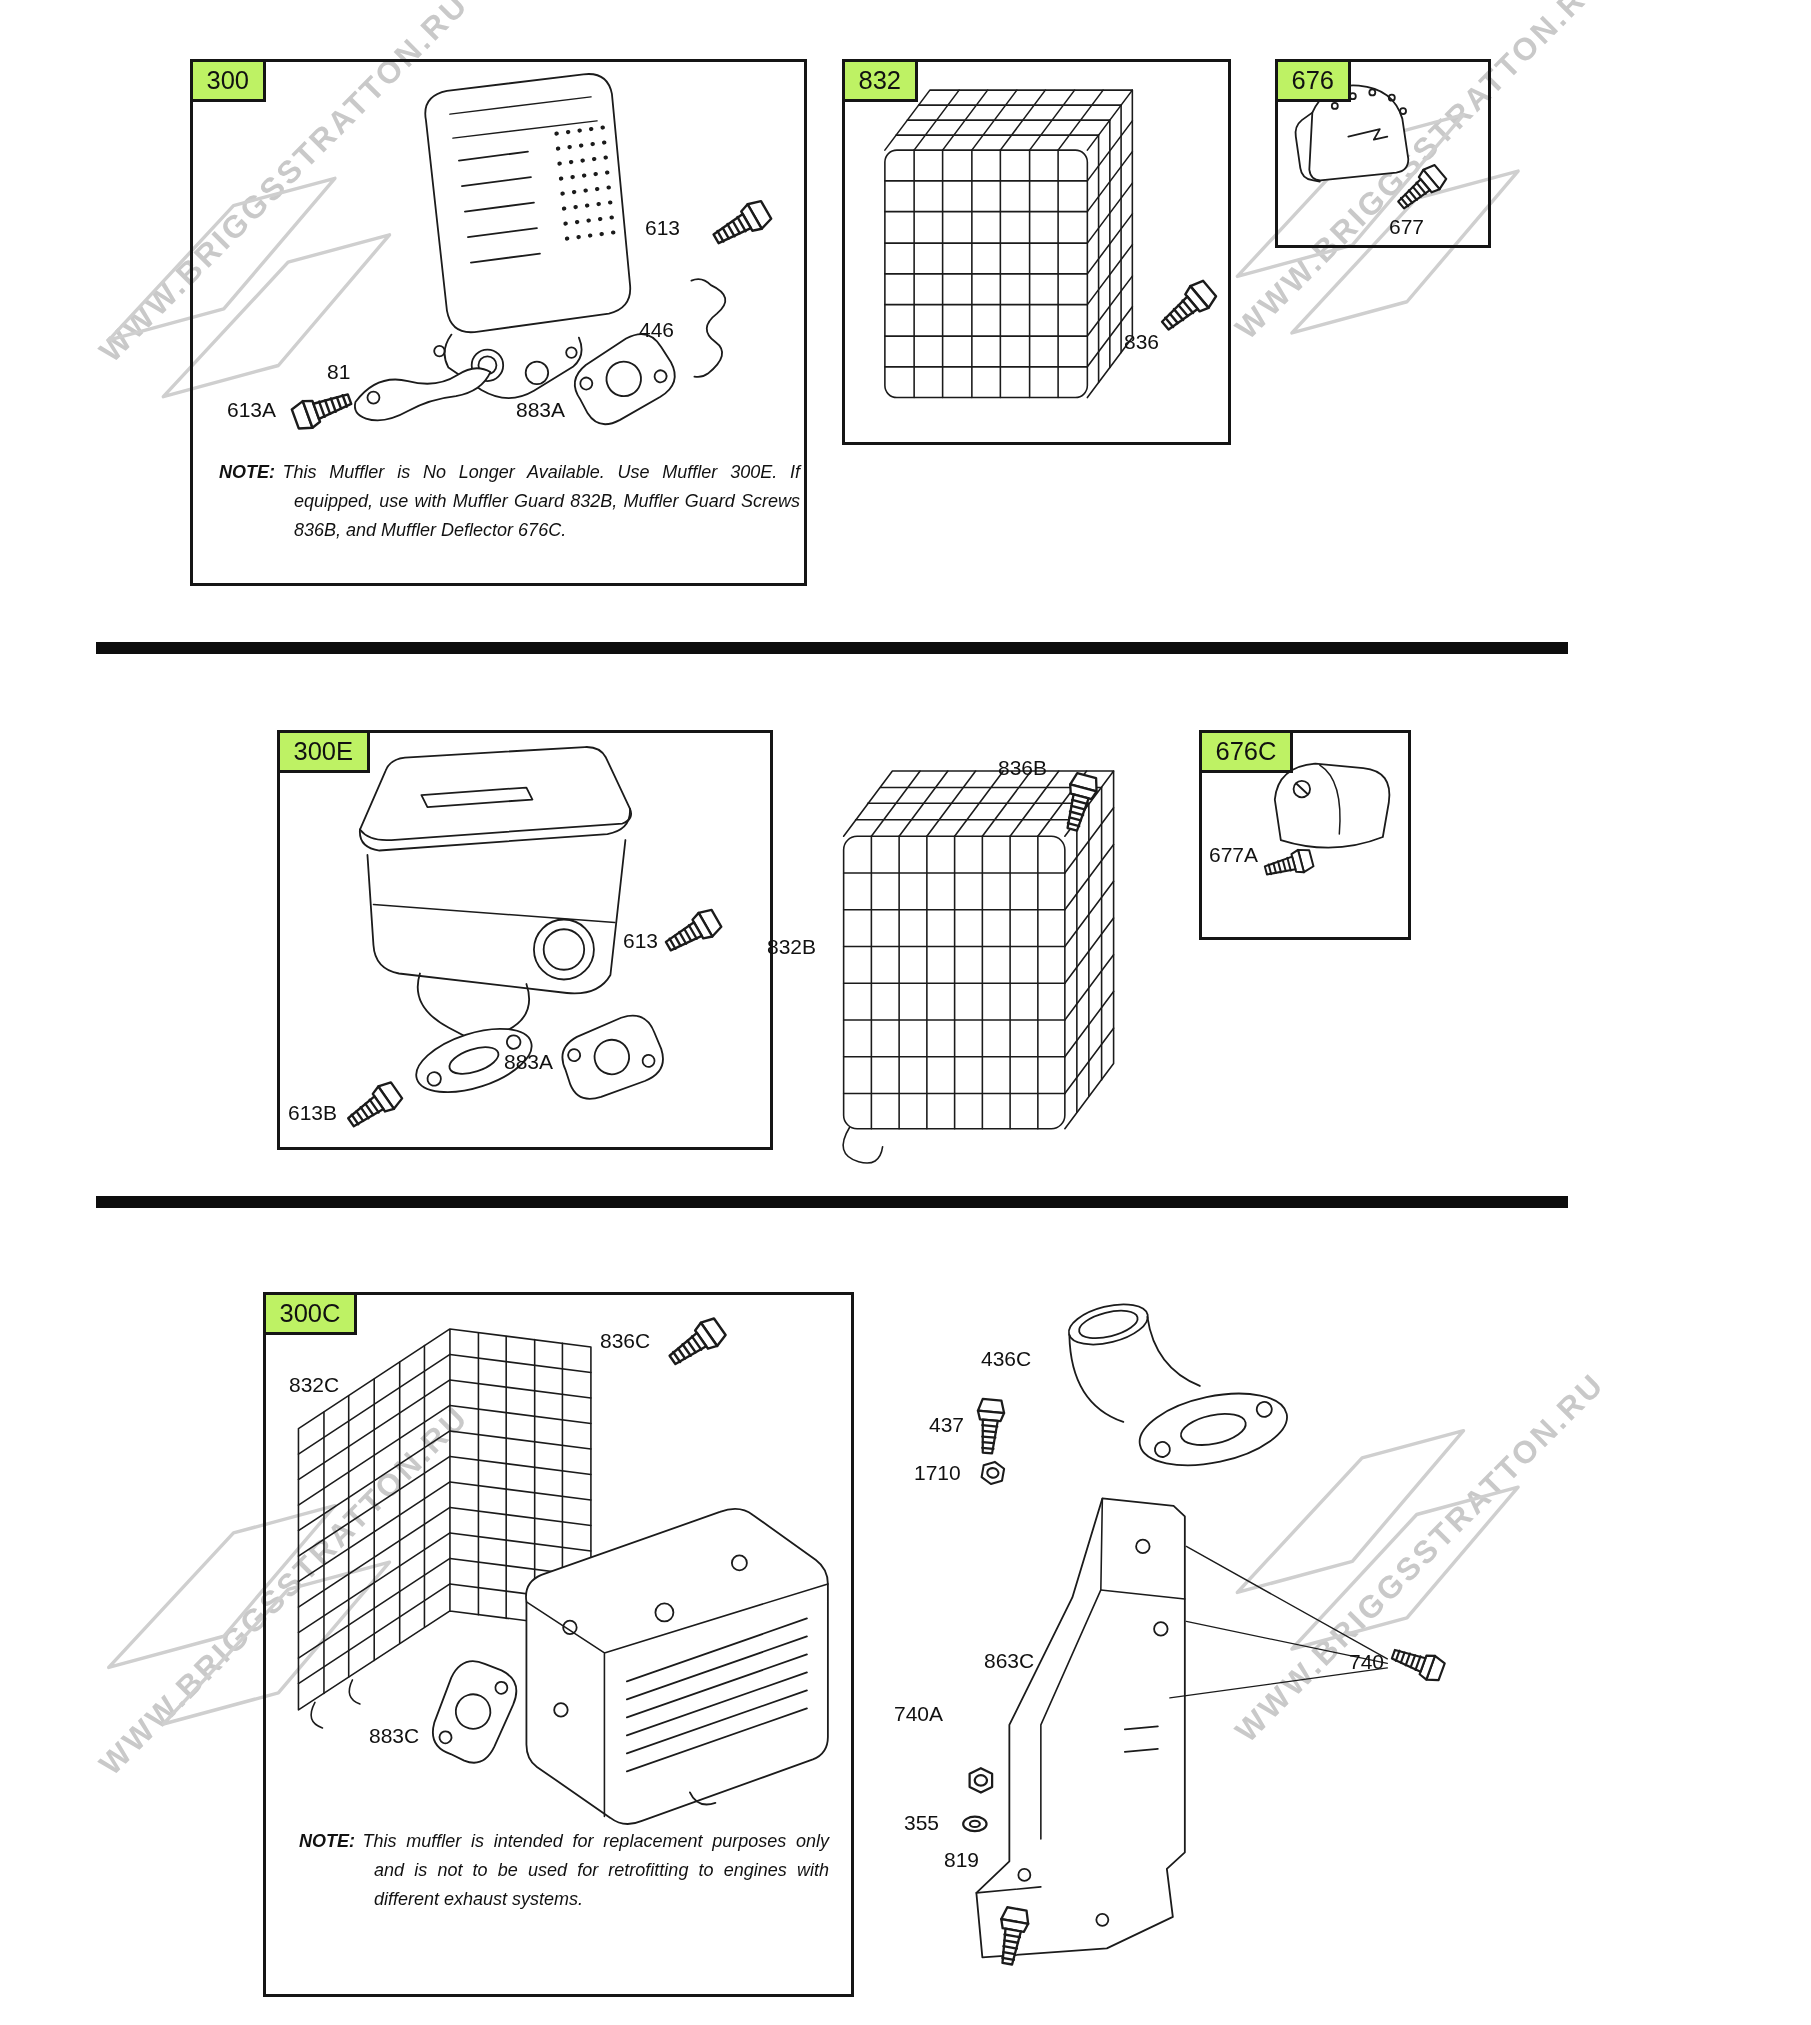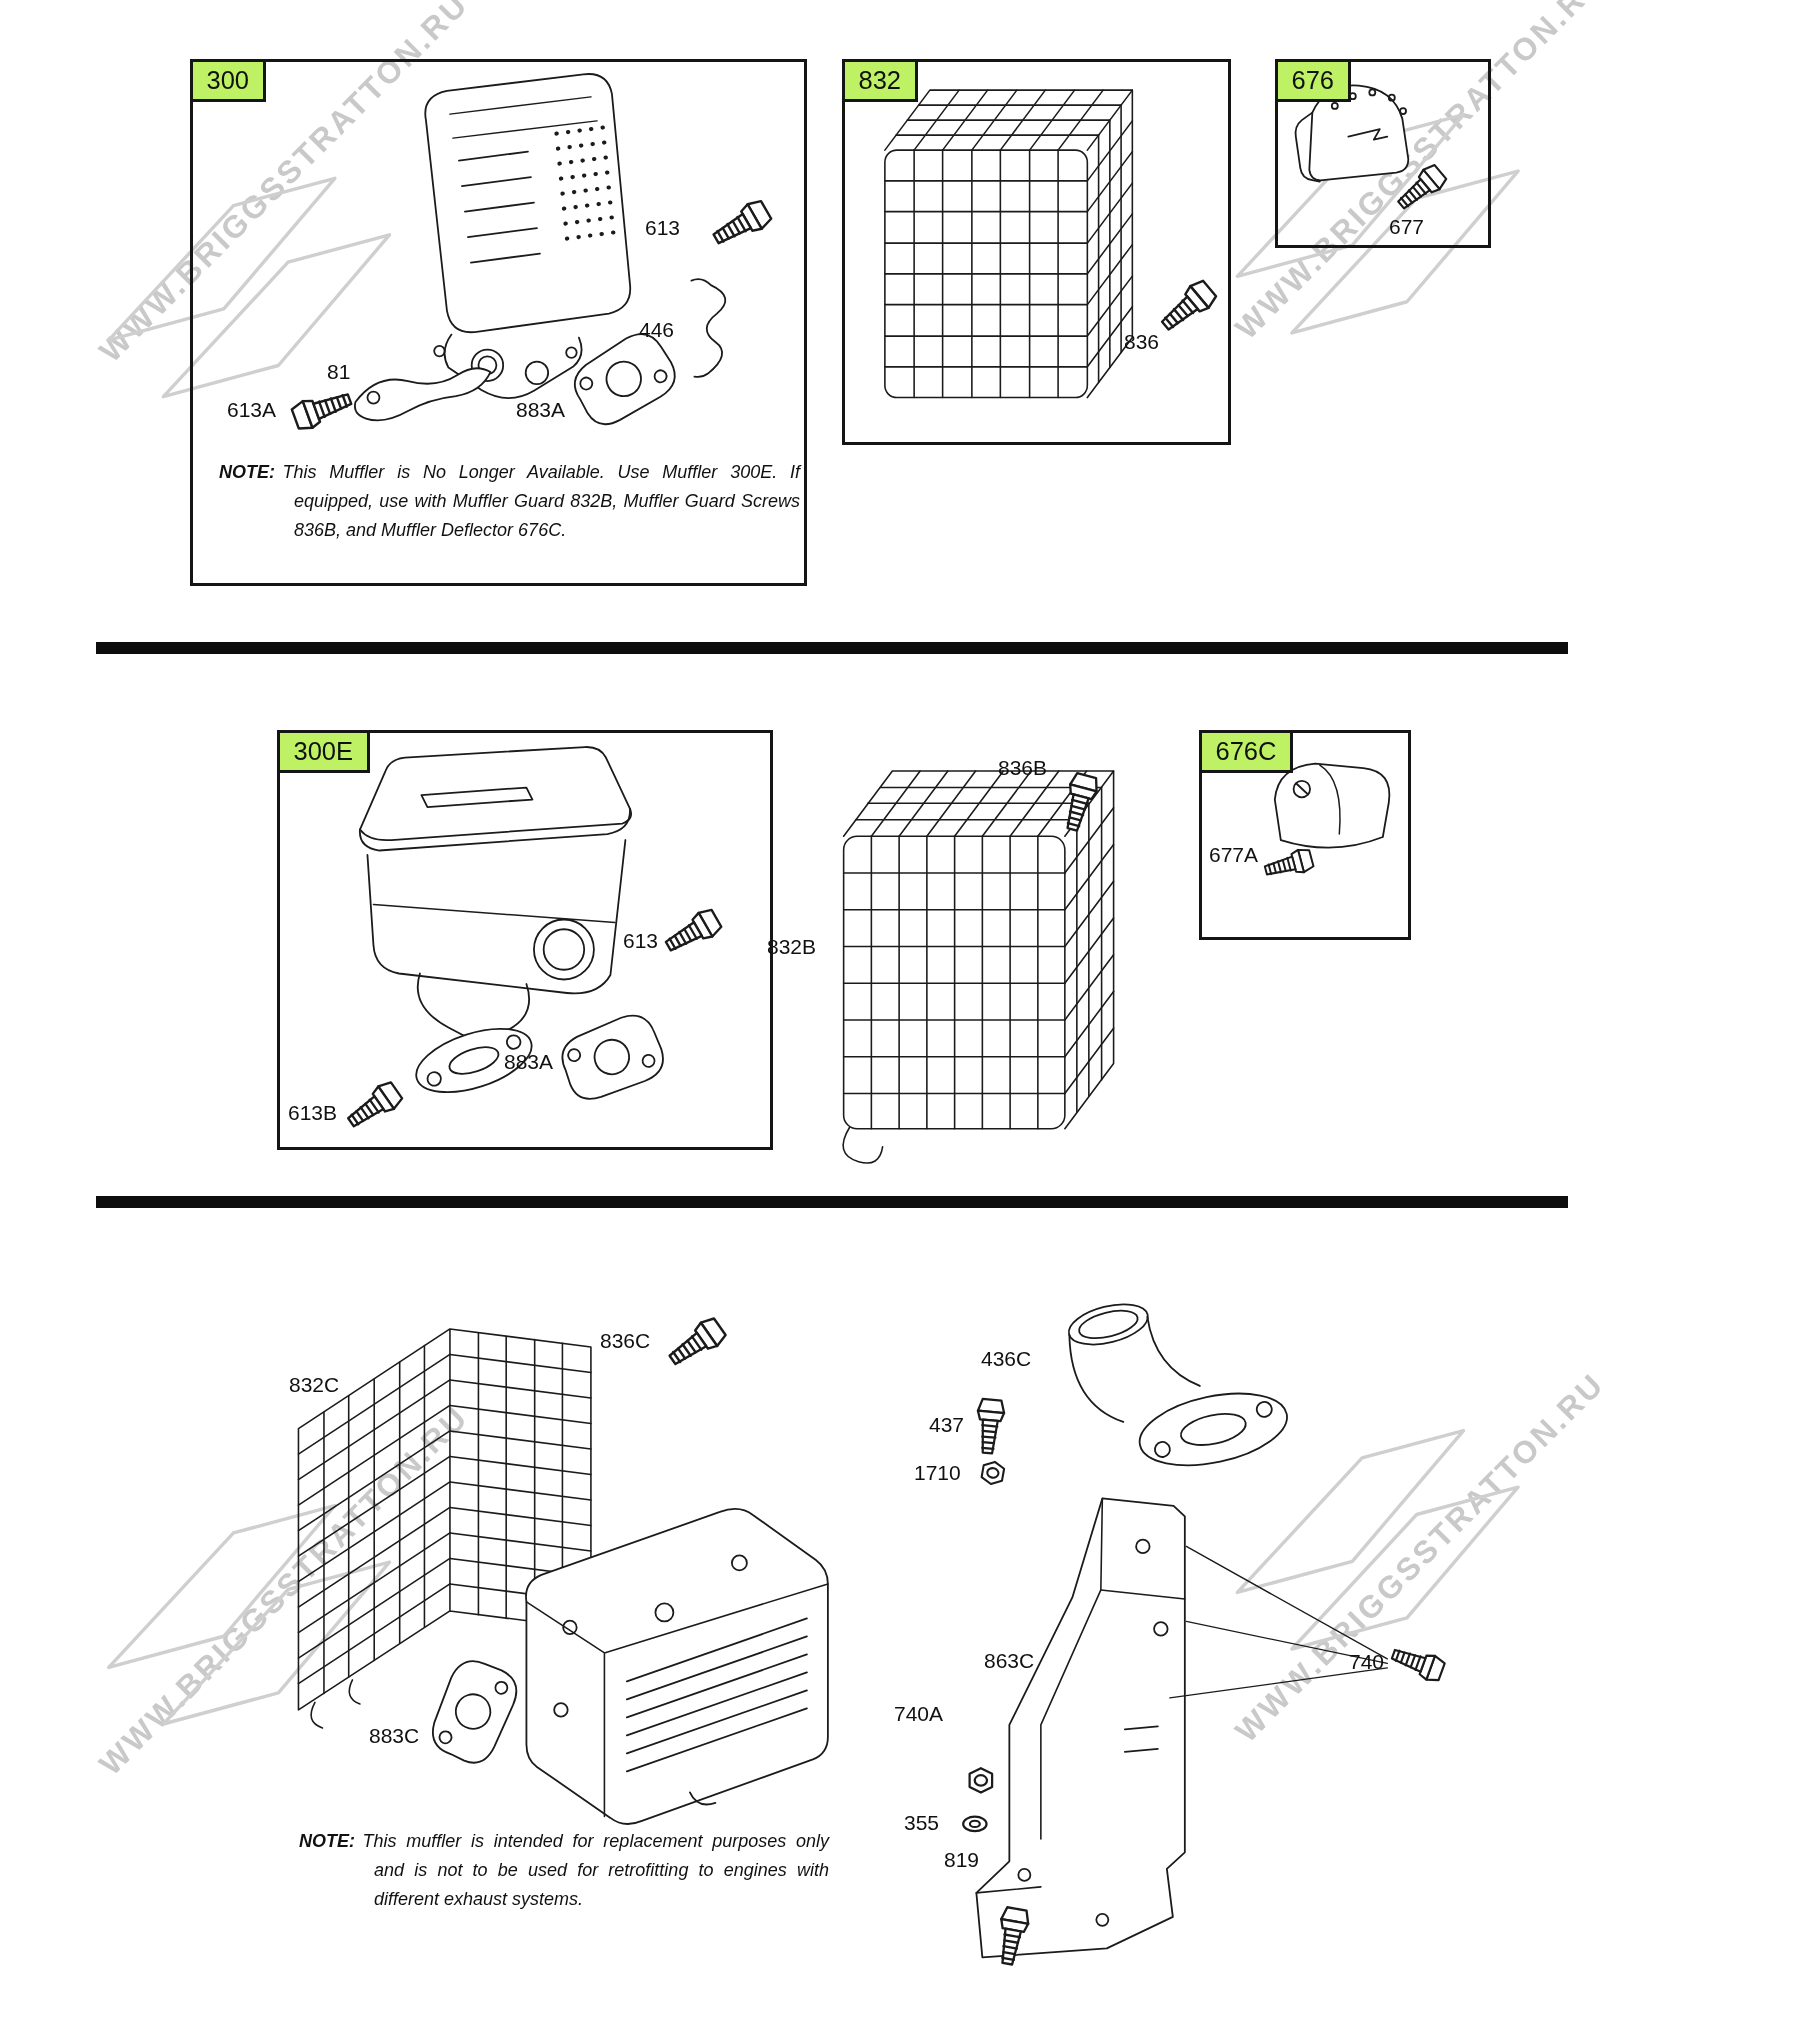--- a/index.html
+++ b/index.html
@@ -226,20 +226,23 @@
   </div>
   <div class="pbox" style="left:1275px;top:59px;width:216px;height:189px">
     <div class="pbox-label">676</div>
   </div>
   <div class="pbox" style="left:277px;top:730px;width:496px;height:420px">
     <div class="pbox-label">300E</div>
   </div>
   <div class="pbox" style="left:1199px;top:730px;width:212px;height:210px">
     <div class="pbox-label">676C</div>
   </div>
+  <div class="pbox" style="left:263px;top:1292px;width:591px;height:705px">
+    <div class="pbox-label">300C</div>
+  </div>
 
   <div class="divider" style="left:96px;top:642px;width:1472px"></div>
   <div class="divider" style="left:96px;top:1196px;width:1472px"></div>
 
   <div class="callout" style="left:645px;top:216px">613</div>
   <div class="callout" style="left:639px;top:318px">446</div>
   <div class="callout" style="left:327px;top:360px">81</div>
   <div class="callout" style="left:227px;top:398px">613A</div>
   <div class="callout" style="left:516px;top:398px">883A</div>
   <div class="callout" style="left:1124px;top:330px">836</div>

